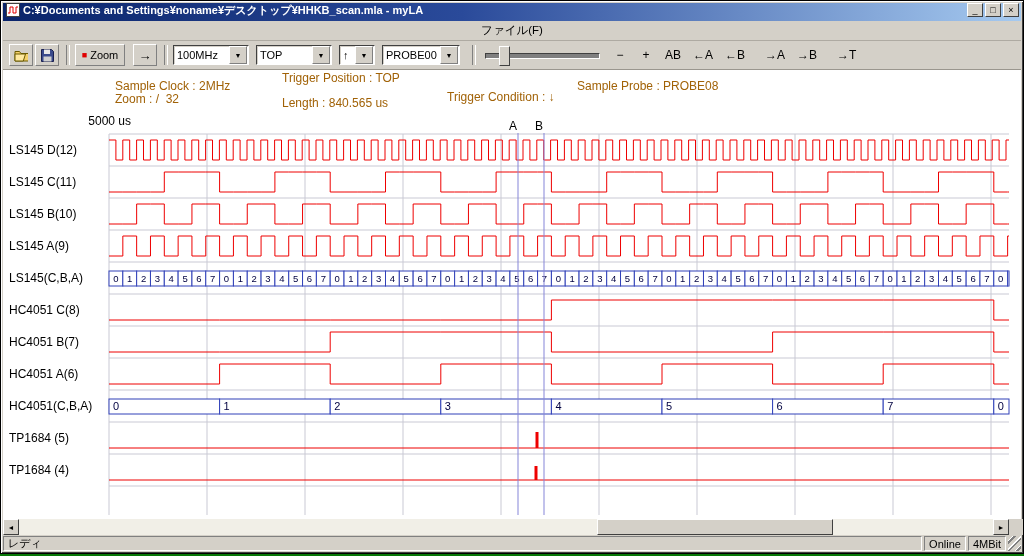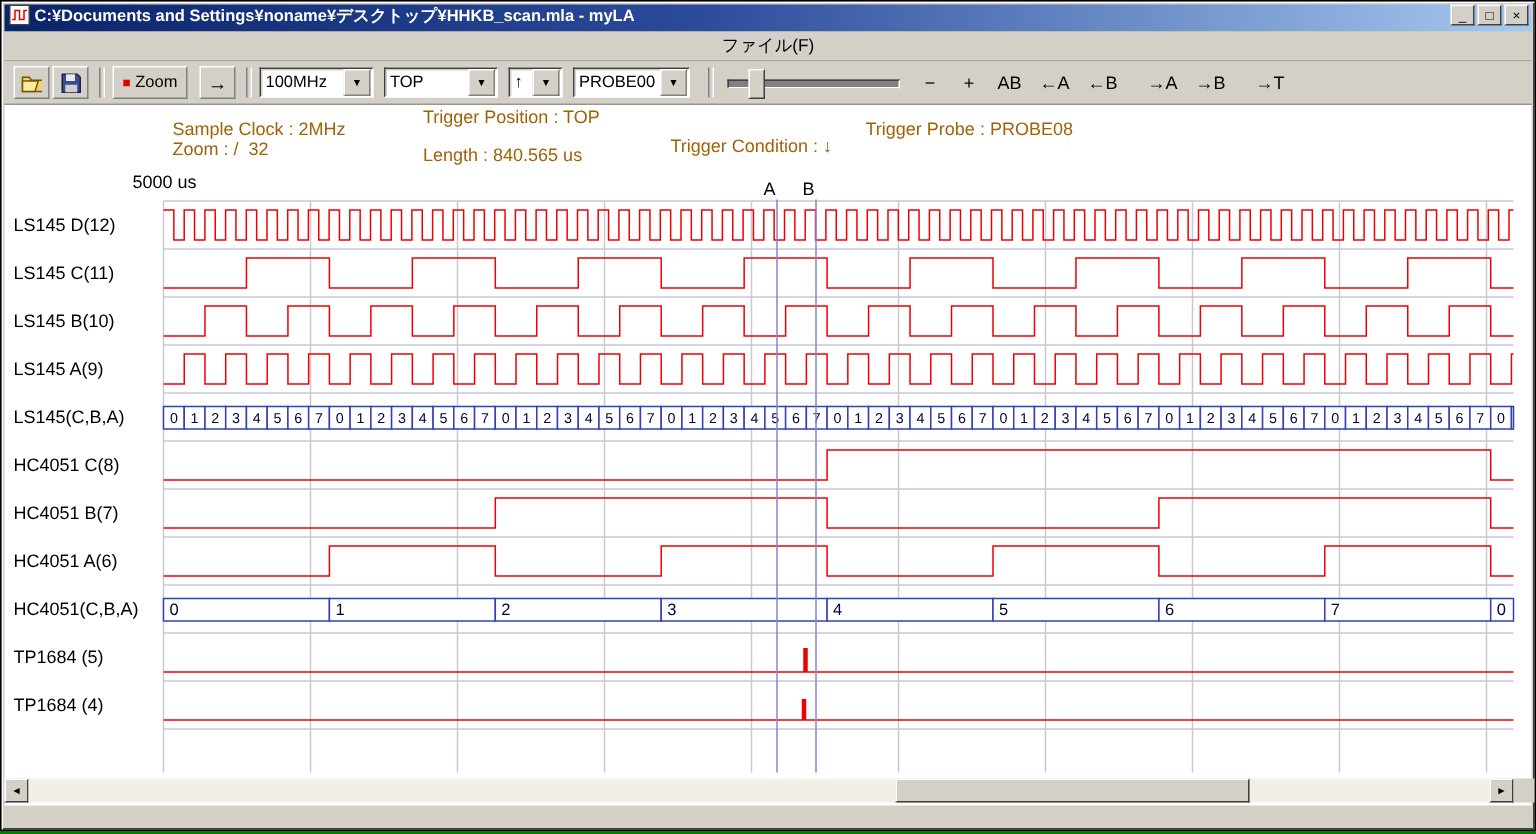--- a/index.html
+++ b/index.html
@@ -146,21 +146,21 @@
     <button class="tbtn flat">←B</button>
     <button class="tbtn flat" style="margin-left:8px">→A</button>
     <button class="tbtn flat">→B</button>
     <button class="tbtn flat" style="margin-left:8px">→T</button>
   </div>
 
   <div class="client">
     <span class="inf" style="left:112px;top:9px">Sample Clock : 2MHz</span>
     <span class="inf" style="left:279px;top:1px">Trigger Position : TOP</span>
     <span class="inf" style="left:444px;top:20px">Trigger Condition : ↓</span>
-    <span class="inf" style="left:574px;top:9px">Trigger Probe : PROBE08</span>
+    <span class="inf" style="left:574px;top:9px">Sample Probe : PROBE08</span>
     <span class="inf" style="left:112px;top:22px">Zoom : /  32</span>
     <span class="inf" style="left:279px;top:26px">Length : 840.565 us</span>
   </div>
 
   <svg id="wave-svg" width="1024" height="556" style="position:absolute;left:0;top:0;pointer-events:none;z-index:5">
       <line x1="108" y1="133" x2="108" y2="514" stroke="#c9c9d4"></line>
       <line x1="206" y1="133" x2="206" y2="514" stroke="#c9c9d4"></line>
       <line x1="304" y1="133" x2="304" y2="514" stroke="#c9c9d4"></line>
       <line x1="402" y1="133" x2="402" y2="514" stroke="#c9c9d4"></line>
       <line x1="500" y1="133" x2="500" y2="514" stroke="#c9c9d4"></line>
@@ -365,14 +365,20 @@
       </button>
     <div class="strackbar">
       <div class="sthumb2"></div>
     </div>
     <button class="sbtn">
         <span>►</span>
       </button>
   </div>
   <div class="corner"></div>
 
+  <div class="statusbar">
+    <div class="spanel grow">レディ</div>
+    <div class="spanel">Online</div>
+    <div class="spanel">4MBit</div>
+    <div class="grip"></div>
+  </div>
 
 </div>
 
 </body></html>

